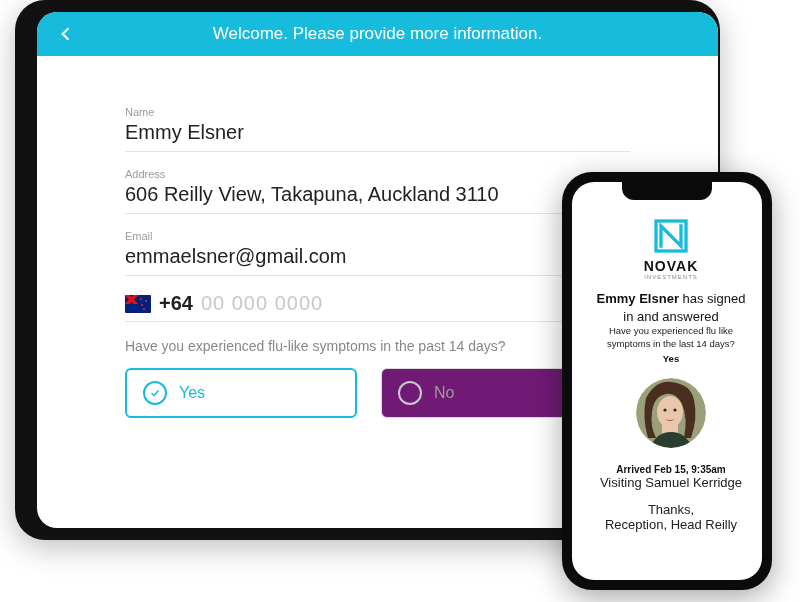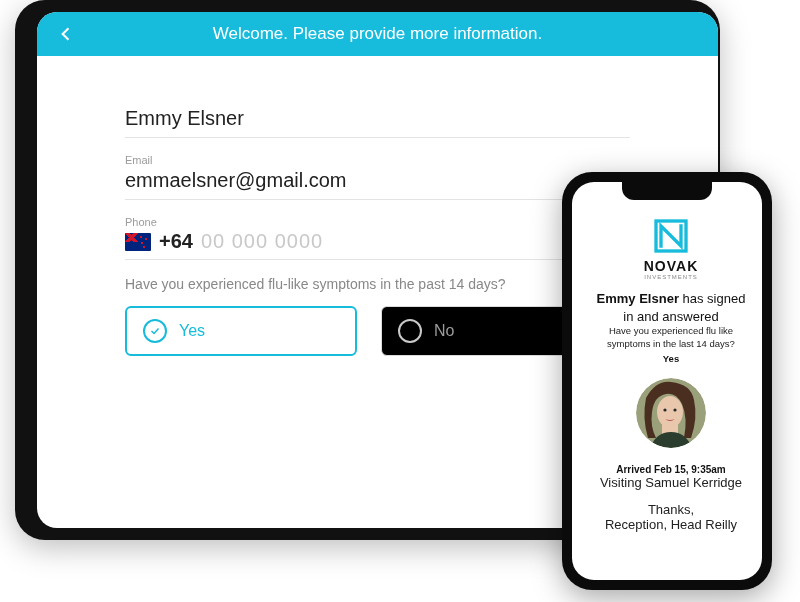--- a/index.html
+++ b/index.html
@@ -146,21 +146,21 @@
     cursor: pointer;
   }
   .answer-yes {
     border: 2px solid #17bbdb;
     color: #17bbdb;
     background: #fff;
   }
   .answer-no {
     border: 1px solid #dcdcdc;
     color: #9b9b9b;
-    background: #000000;
+    background: #701a75;
   }
   .check-circle {
     width: 24px; height: 24px; border-radius: 50%;
     border: 2px solid currentColor;
     display: inline-flex; align-items: center; justify-content: center;
     flex: none;
   }
   .answer-no .check-circle { border-color: #c9c9c9; }
   .check-circle svg { width: 12px; height: 12px; stroke: currentColor; stroke-width: 3; fill: none; }
 
@@ -263,33 +263,38 @@
             <path d="M15 5 L8 12 L15 19"></path>
           </svg>
       </span>
       <div class="tablet-title">Welcome. Please provide more information.</div>
     </div>
 
     <div class="tablet-body">
       <div class="form">
 
         <div class="field">
+          <div class="field-label">Name</div>
           <div class="field-value">Emmy Elsner</div>
           <hr class="field-divider">
         </div>
 
+        <div class="field">
+          <div class="field-label">Address</div>
+          <div class="field-value">606 Reilly View, Takapuna, Auckland 3110</div>
+          <hr class="field-divider">
+        </div>
 
         <div class="field">
           <div class="field-label">Email</div>
           <div class="field-value">emmaelsner@gmail.com</div>
           <hr class="field-divider">
         </div>
 
         <div class="field">
-          <div class="field-label">Phone</div>
           <div class="phone-row">
             <span class="flag"></span>
             <span class="phone-code">+64</span>
             <span class="phone-ph">00 000 0000</span>
           </div>
           <hr class="field-divider">
         </div>
 
         <div class="question-row">
           <div class="question-text">Have you experienced flu-like symptoms in the past 14 days?</div>

